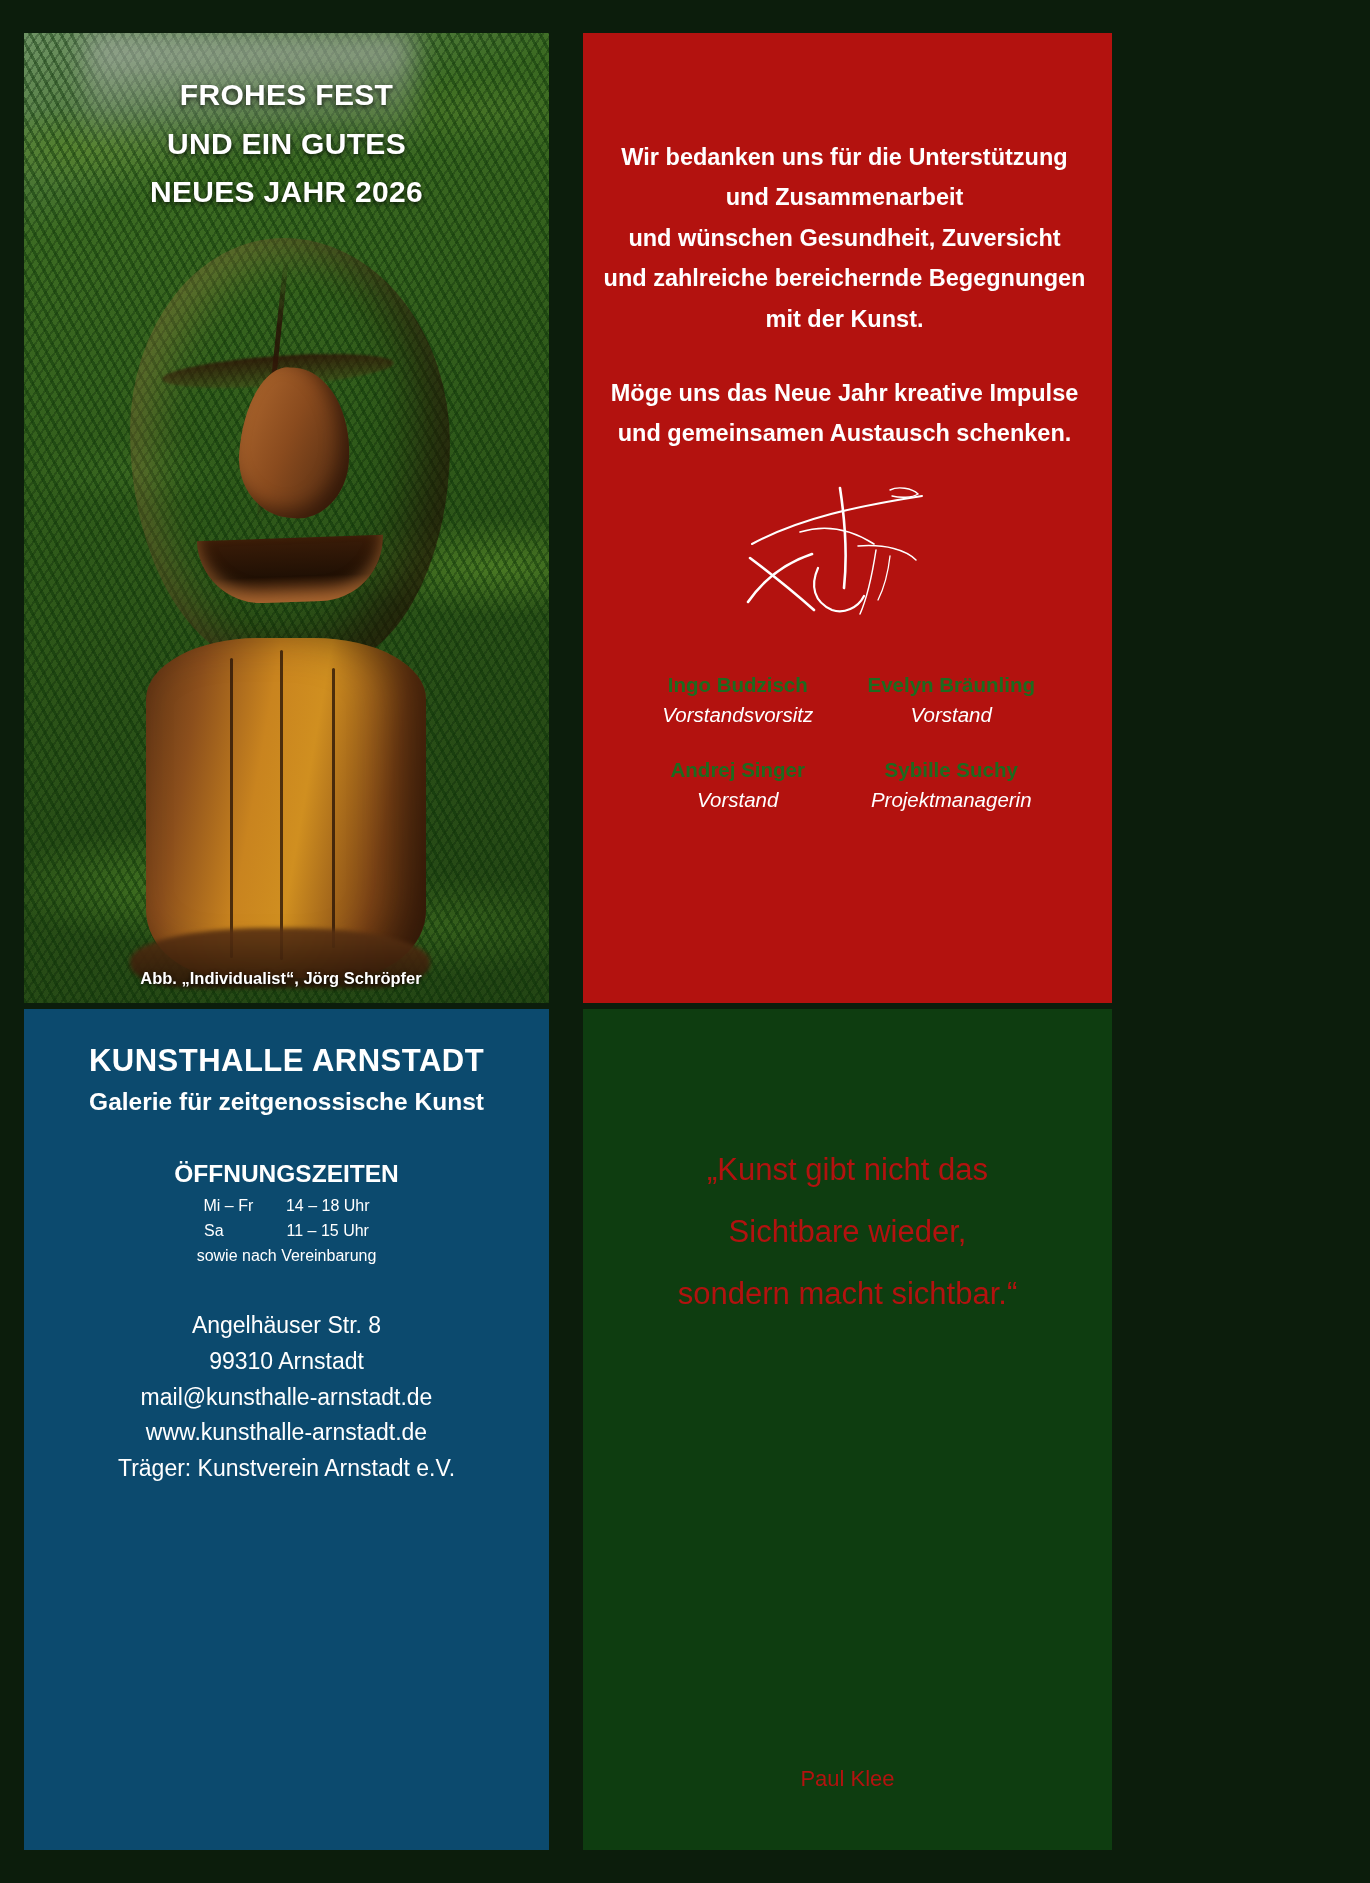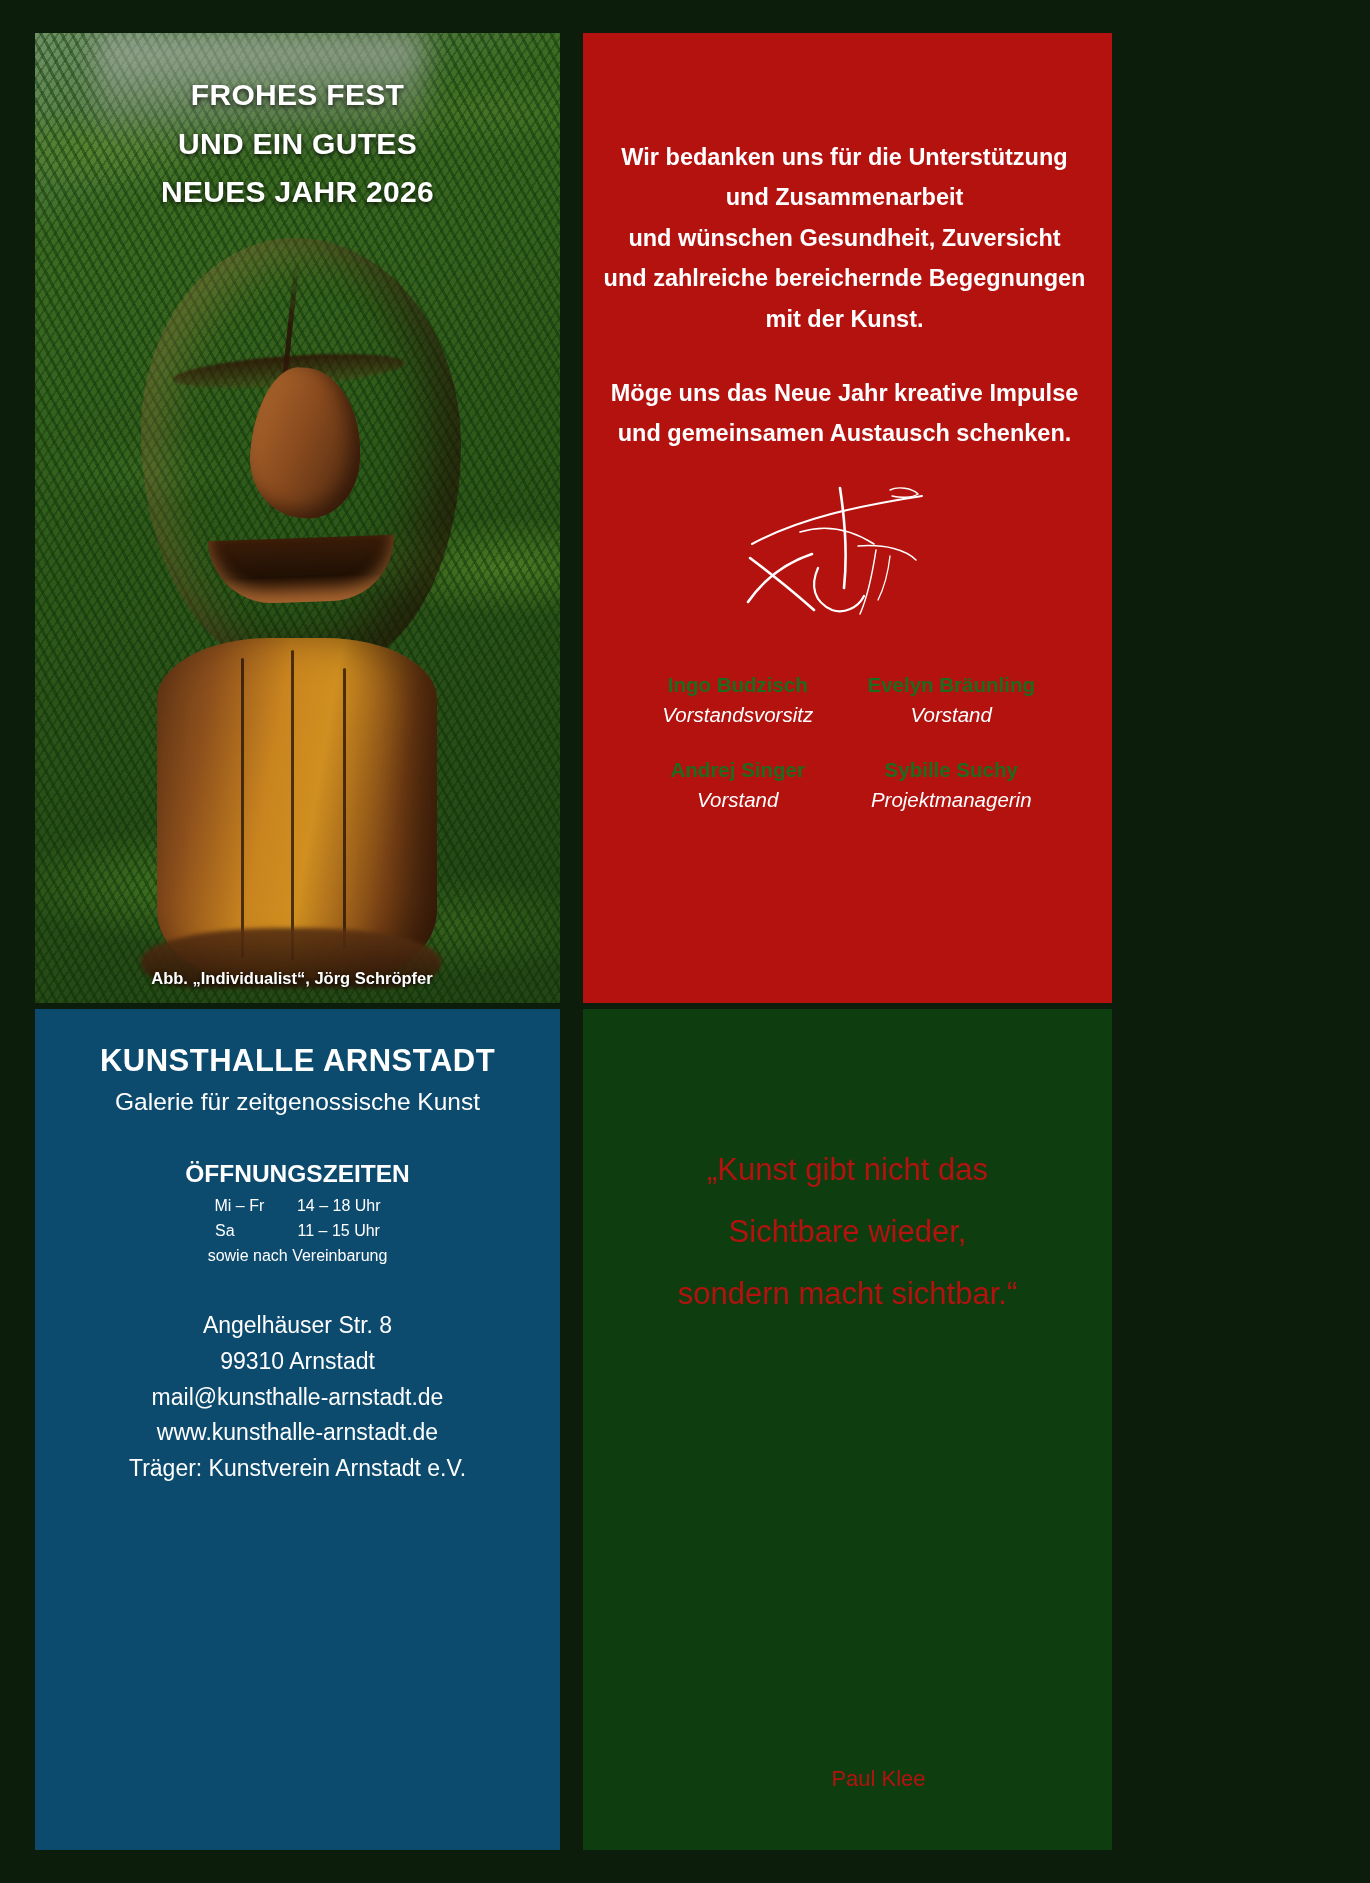--- a/index.html
+++ b/index.html
@@ -17,21 +17,21 @@
     position: relative;
     width: 1370px;
     height: 1883px;
     background: #0c1d0c;
     box-sizing: border-box;
   }
 
   
   .left-col {
     position: absolute;
-    left: 35px;
+    left: 24px;
     top: 33px;
     width: 525px;
     height: 1817px;
   }
   .photo-panel {
     position: absolute;
     left: 0;
     top: 0;
     width: 525px;
     height: 970px;
@@ -180,21 +180,21 @@
     padding: 34px 18px 0 18px;
   }
   .info-title {
     font-size: 31px;
     font-weight: bold;
     letter-spacing: .5px;
     margin-bottom: 9px;
   }
   .info-sub {
     font-size: 24.5px;
-    font-weight: normal;
+    font-weight: bold;
     margin-bottom: 44px;
   }
   .hours-title {
     font-size: 24.5px;
     font-weight: bold;
     margin-bottom: 6px;
   }
   .hours-line {
     font-size: 16px;
     line-height: 1.55;
@@ -278,21 +278,20 @@
     font-weight: 500;
   }
   .quote-author {
     position: absolute;
     left: 0;
     bottom: 58px;
     width: 529px;
     text-align: center;
     color: #b3120f;
     font-size: 22px;
-    padding-left: 31px;
   }
 </style>
 </head>
 <body>
 
 <div class="card">
 
   <div class="left-col">
 
     <div class="photo-panel">

